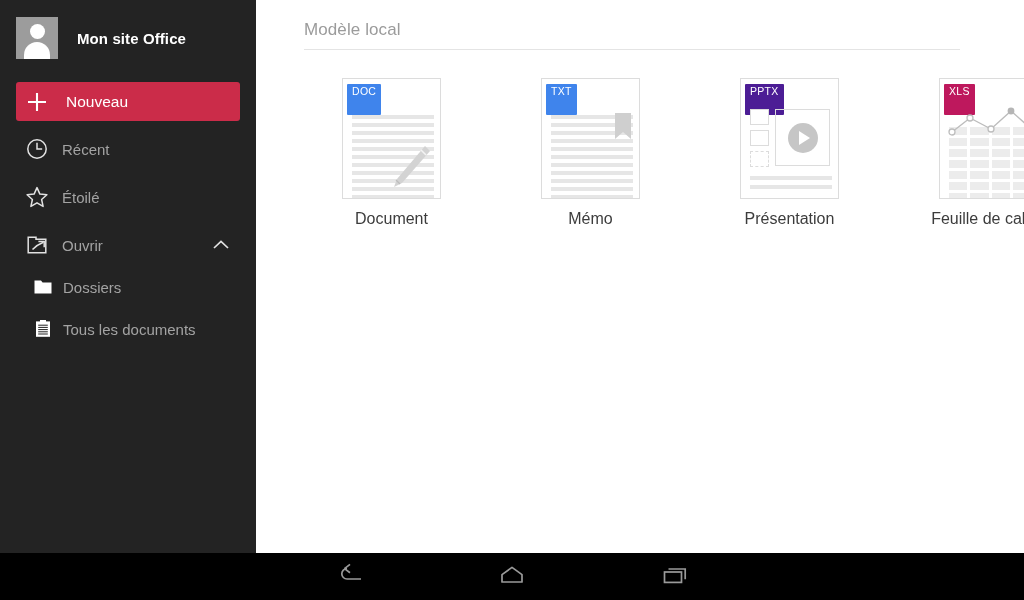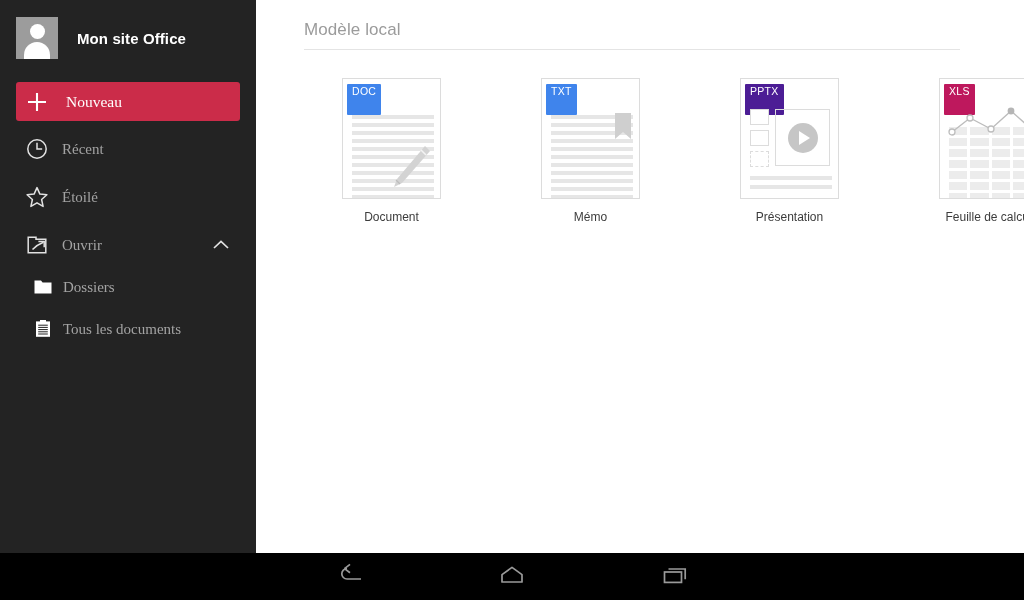--- a/index.html
+++ b/index.html
@@ -46,21 +46,21 @@
   .nav-item {
     position: absolute; left: 0;
     width: 256px; height: 40px;
     display: flex; align-items: center;
     color: #a3a3a3; font-size: 15px;
   }
   .nav-item .ico {
     width: 34px; flex: none; margin-left: 20px;
     display: flex; align-items: center; justify-content: center;
   }
-  .nav-item .lbl { margin-left: 8px; white-space: nowrap; font-family: Liberation Serif, serif; }
+  .nav-item .lbl { margin-left: 8px; white-space: nowrap; }
 
   #nav-nouveau {
     left: 16px; top: 82px; width: 224px; height: 39px;
     background: #cb2c49; border-radius: 3px; color: #fff;
   }
   #nav-nouveau .ico { margin-left: 4px; }
   #nav-nouveau .lbl { margin-left: 12px; font-size: 15.5px; }
 
   #nav-recent  { top: 129px; }
   #nav-etoile  { top: 177px; }
@@ -109,21 +109,21 @@
     position: absolute; left: 4px; top: 5px;
     padding: 1px 5px 18px 5px;
     font-size: 10.5px; color: #fff; letter-spacing: .3px;
     line-height: 12px; border-radius: 1px;
   }
   .badge.doc  { background: #3f84ec; }
   .badge.txt  { background: #3f84ec; }
   .badge.pptx { background: #4c1d95; }
   .badge.xls  { background: #be185d; }
   .card-label {
-    margin-top: 11px; color: #3c3c3c; font-size: 12px; text-align: center;
+    margin-top: 11px; color: #3c3c3c; font-size: 16px; text-align: center;
   }
 
   
   .lines { position: absolute; left: 9px; top: 36px; width: 82px; }
   .lines i {
     display: block; height: 4px; background: #e6e6e6; margin-bottom: 4px;
   }
 
   .pen { position: absolute; left: 44px; top: 62px; }
   .bookmark { position: absolute; right: 8px; top: 34px; }

